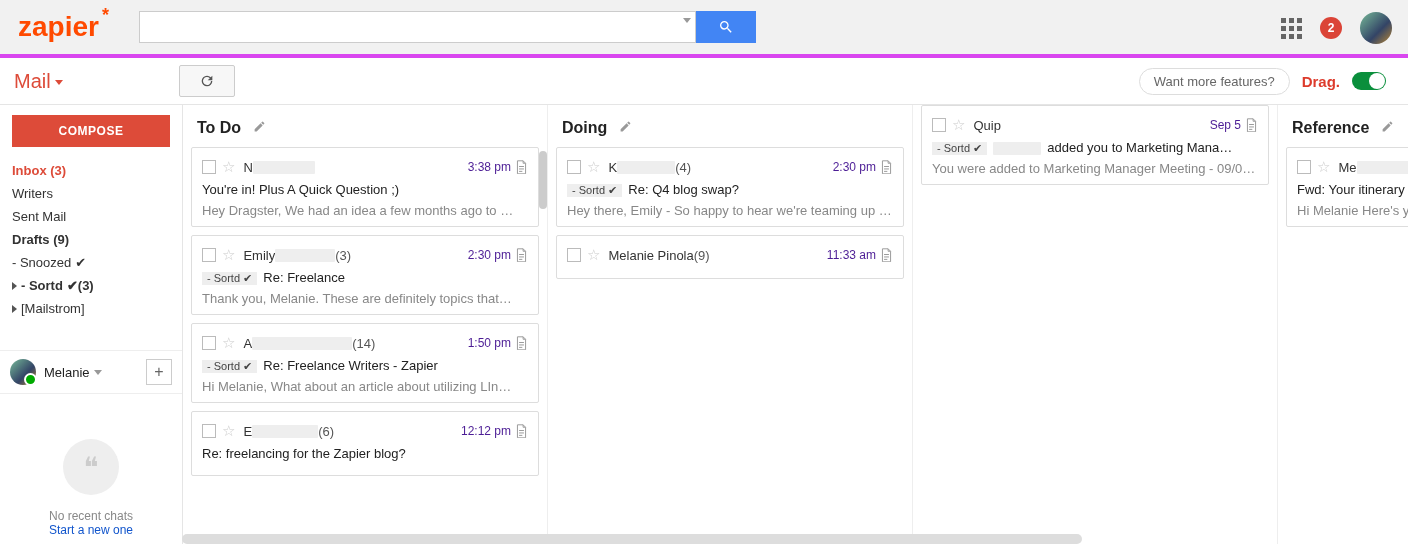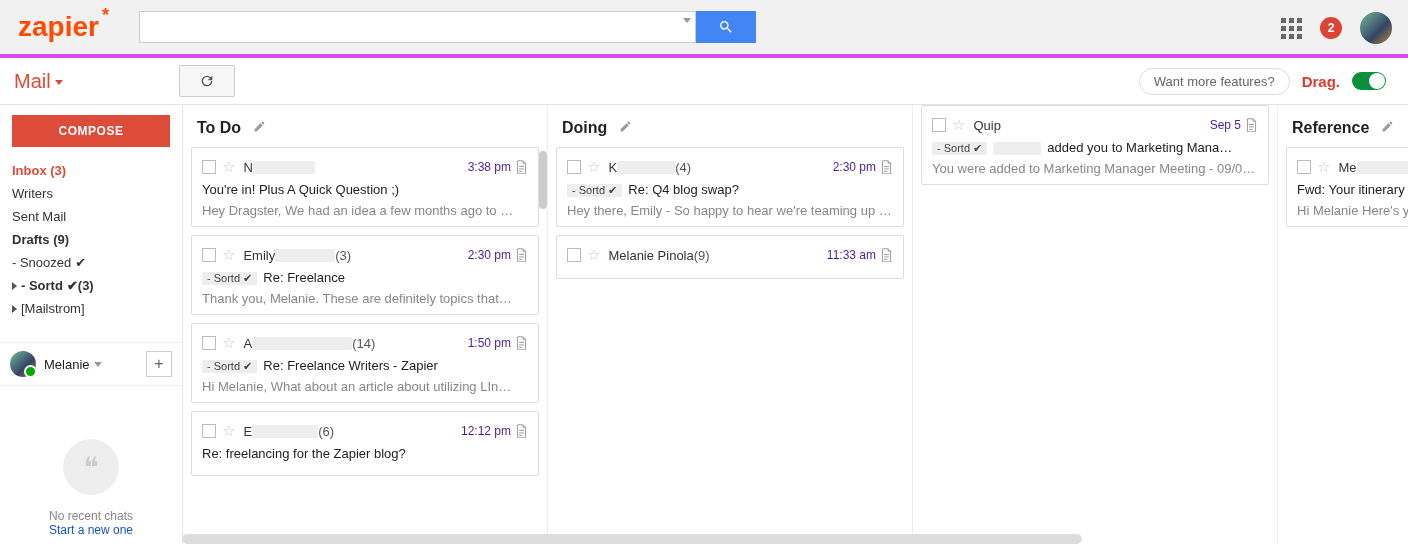--- a/index.html
+++ b/index.html
@@ -27,21 +27,21 @@
   .toggle{width:34px;height:18px;border-radius:10px;background:#0a8f3c;position:relative}
   .toggle .knob{position:absolute;right:1px;top:1px;width:16px;height:16px;border-radius:50%;background:#fff}
   .body{display:flex;height:calc(544px - 54px - 46px);}
   .sidebar{width:182px;border-right:1px solid #e5e5e5;padding:10px 0 0 0;position:relative;flex-shrink:0}
   .compose{margin:0 12px 12px 12px;background:#dd4b39;color:#fff;text-align:center;font-weight:bold;font-size:12px;padding:9px 0;letter-spacing:.5px;cursor:pointer}
   .navitem{padding:4px 12px;font-size:13px;color:#333;cursor:pointer;display:flex;align-items:center}
   .navitem.red{color:#dd4b39;font-weight:bold}
   .navitem.bold{font-weight:bold}
   .navitem .arrow{margin-right:4px;width:0;height:0;border-top:4px solid transparent;border-bottom:4px solid transparent;border-left:5px solid #555}
   .navitem .check{margin-left:4px}
-  .userrow{display:flex;align-items:center;padding:8px 10px;border-top:1px solid #eee;border-bottom:1px solid #eee;margin-top:6px}
+  .userrow{display:flex;align-items:center;padding:8px 10px;border-top:1px solid #eee;border-bottom:1px solid #eee;margin-top:14px}
   .userrow .uav{width:26px;height:26px;border-radius:50%;background:linear-gradient(135deg,#7b9,#346 60%,#b83);position:relative;margin-right:8px}
   .userrow .dot{position:absolute;right:-1px;bottom:-1px;width:9px;height:9px;border-radius:50%;background:#0a0;border:2px solid #fff}
   .userrow .caret2{margin-left:4px;width:0;height:0;border-left:4px solid transparent;border-right:4px solid transparent;border-top:5px solid #999}
   .plusbox{margin-left:auto;width:24px;height:24px;border:1px solid #ccc;display:flex;align-items:center;justify-content:center;color:#666;cursor:pointer;font-size:16px}
   .hangouts{text-align:center;color:#888;font-size:12px;position:absolute;bottom:12px;left:0;right:0}
   .hangouts .bubble{width:56px;height:56px;border-radius:50%;background:#eee;margin:0 auto 14px;display:flex;align-items:center;justify-content:center;color:#ccc;font-size:28px;font-family:Georgia,serif}
   .hangouts a{color:#1155cc;text-decoration:none}
   .board{flex:1;overflow-x:auto;display:flex;background:#fff}
   .column{width:348px;flex-shrink:0;border-right:1px solid #eee;padding:0 8px;position:relative}
   .column.last{width:300px}

